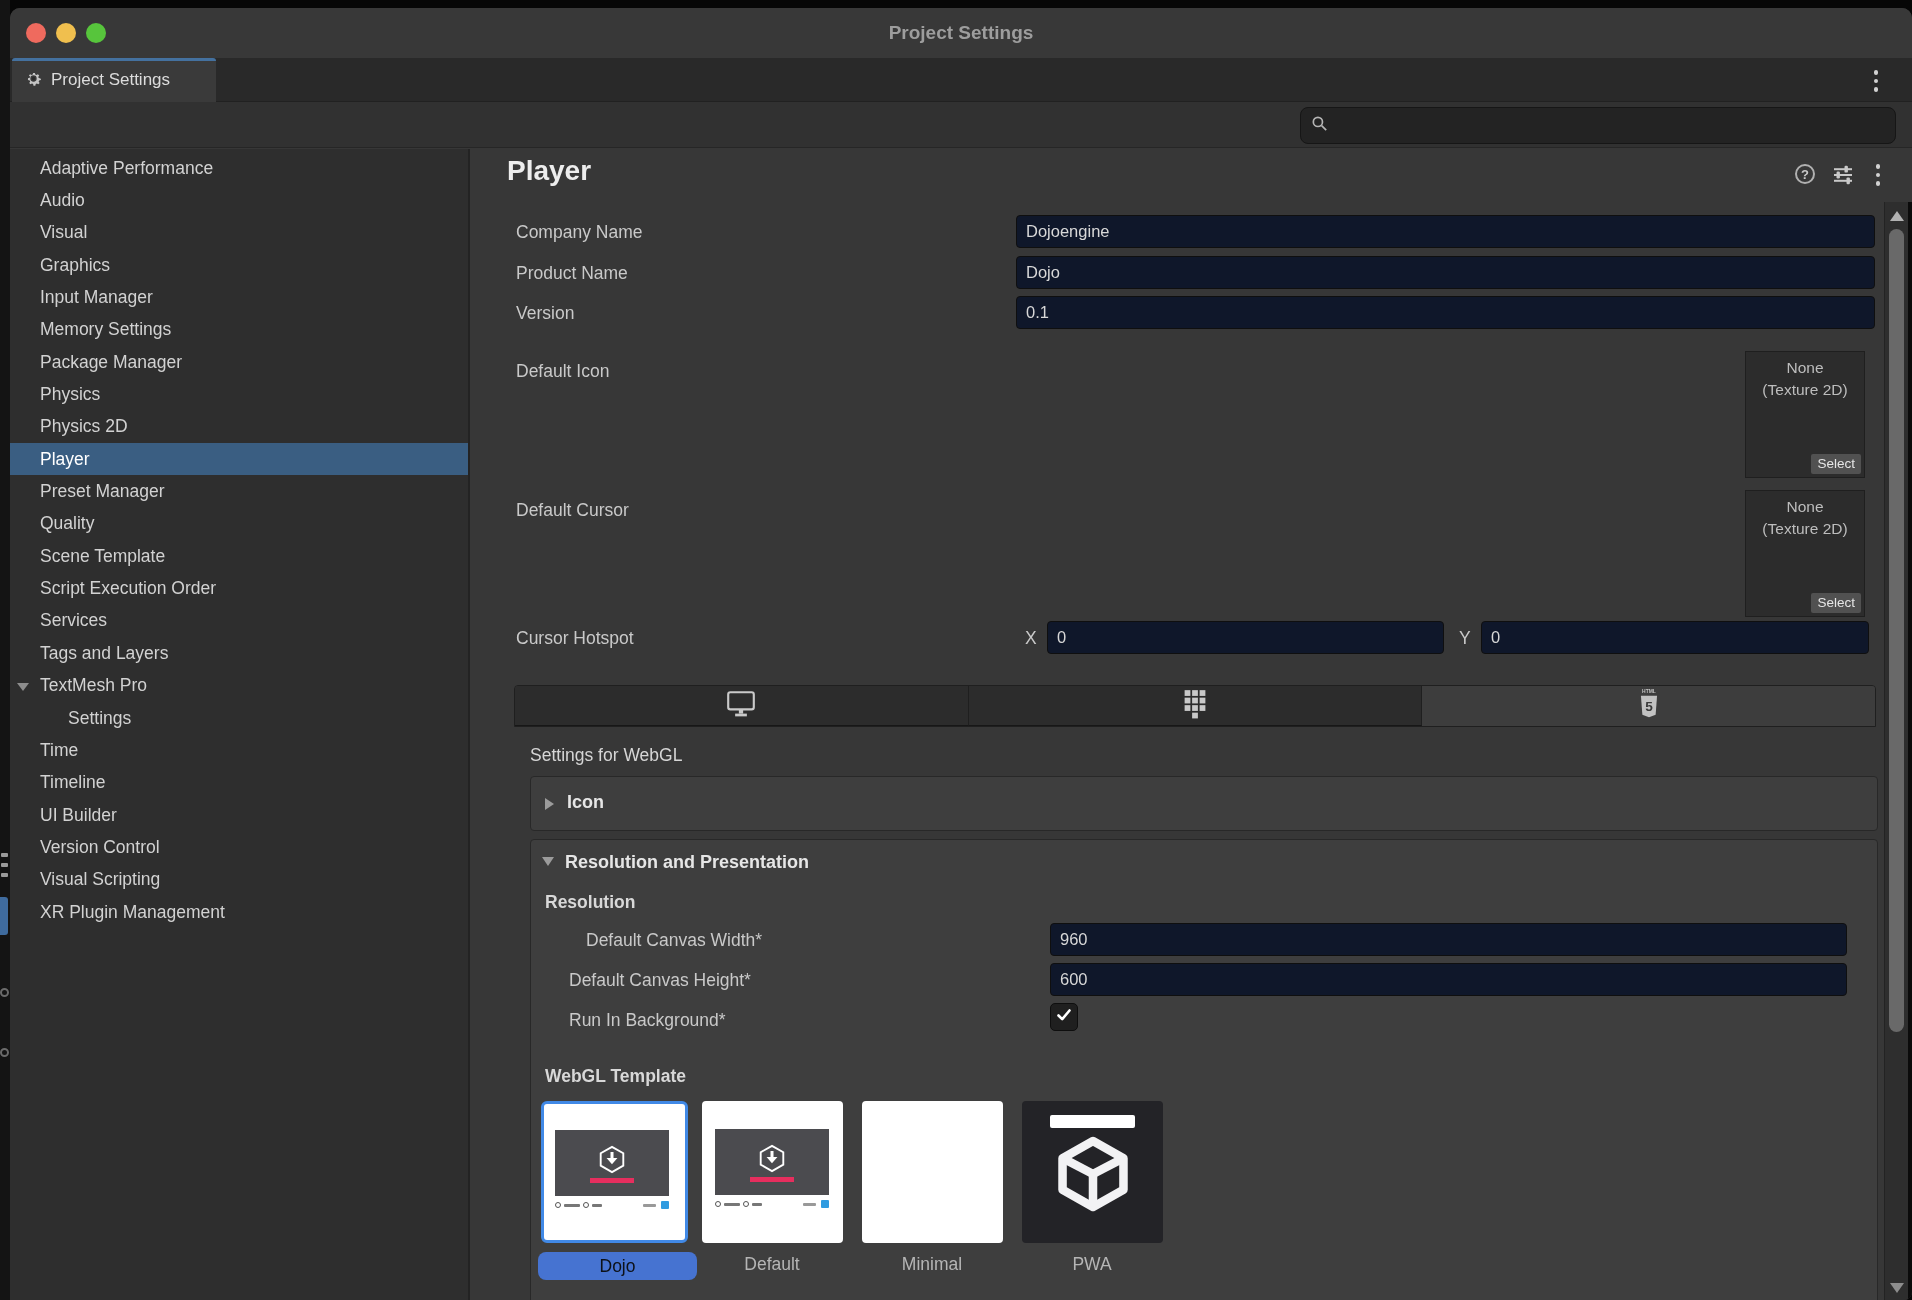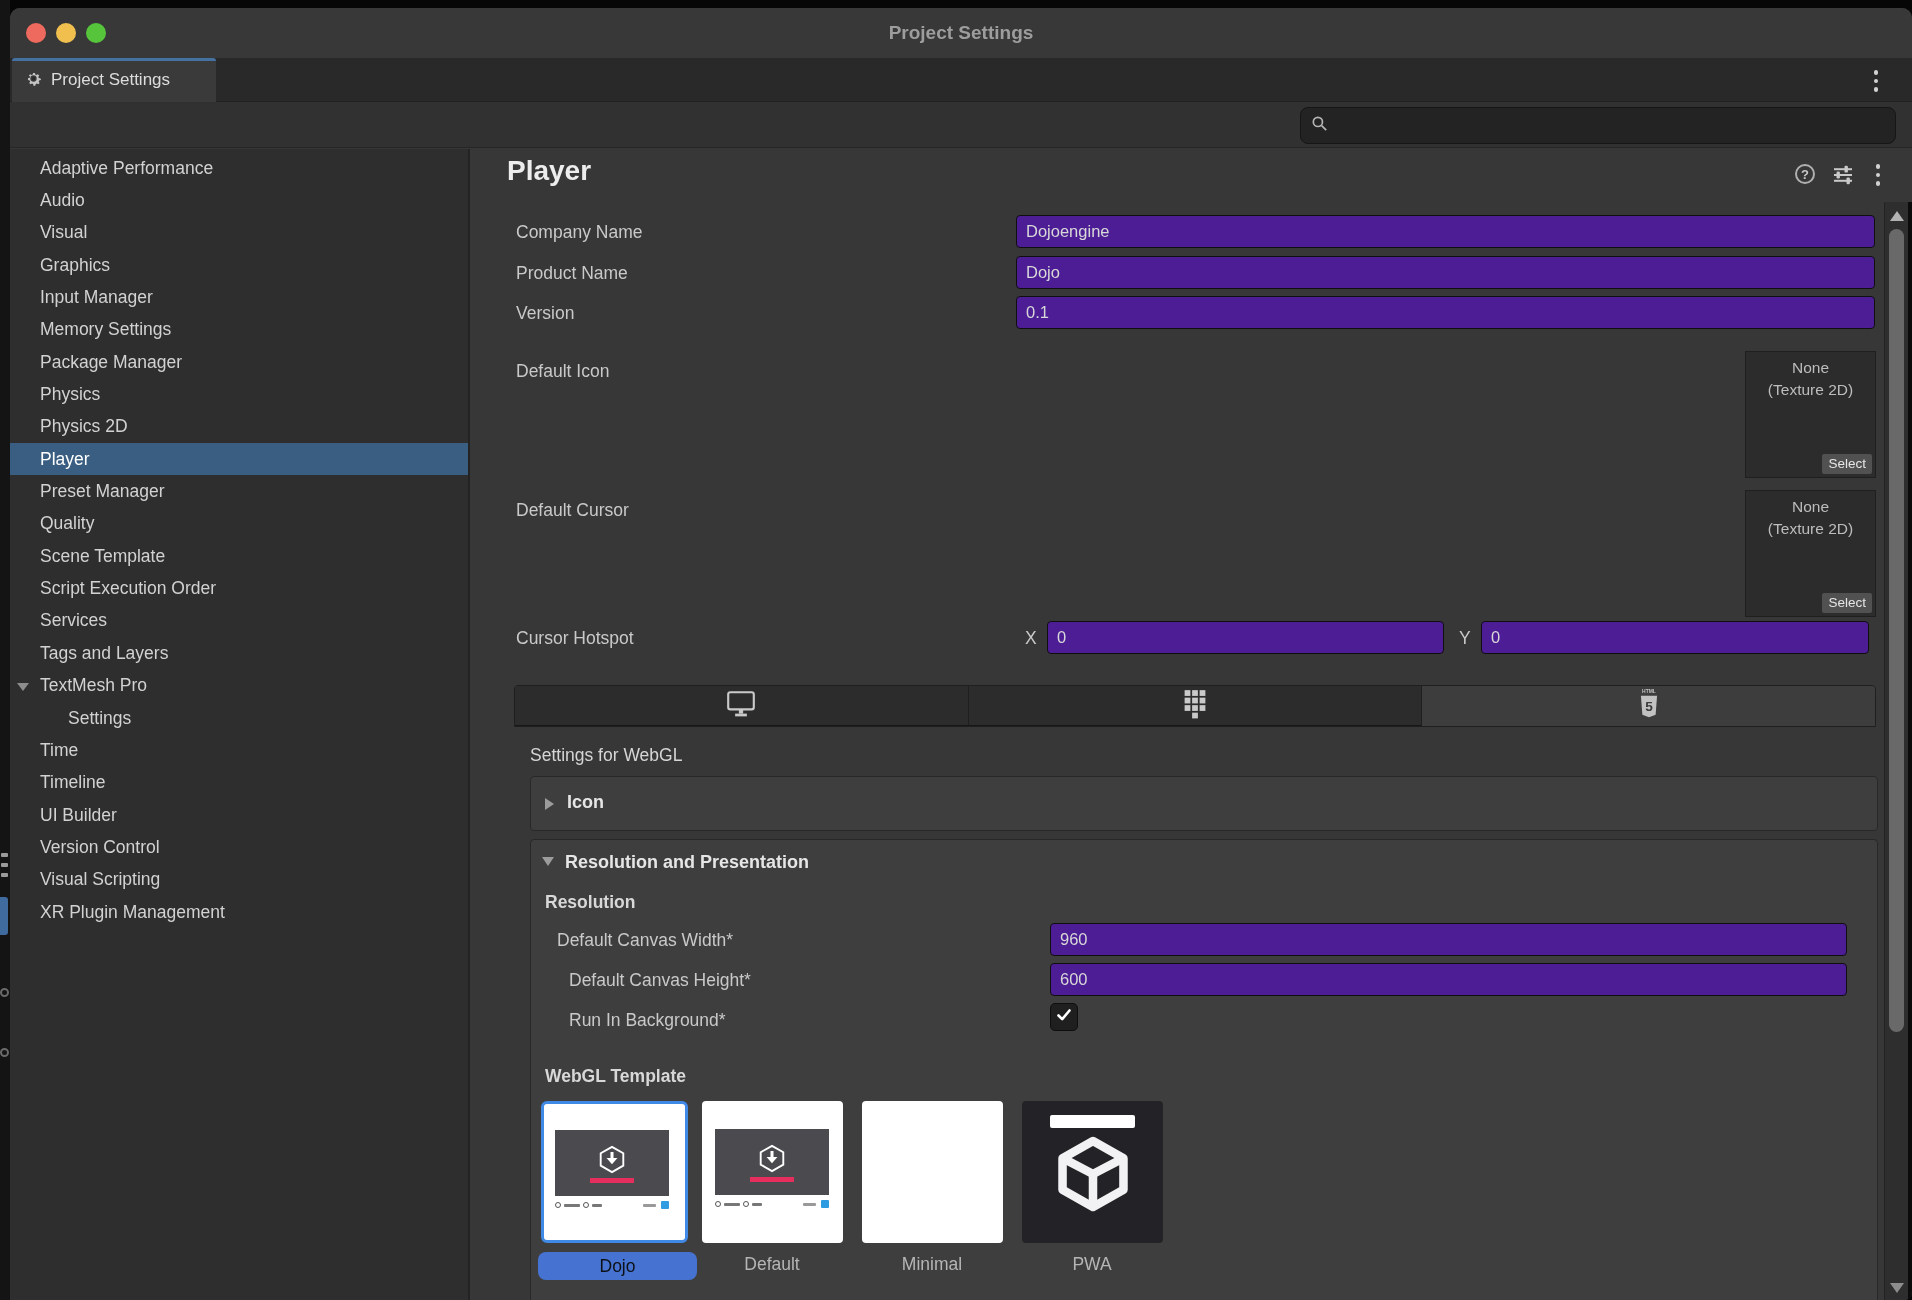--- a/index.html
+++ b/index.html
@@ -41,23 +41,23 @@
   .side-item.child{padding-left:58px;}
   .side-item .tm-caret{position:absolute;left:7px;top:13px;width:0;height:0;border-left:6px solid transparent;border-right:6px solid transparent;border-top:8px solid #8d8d8d;}
 
   .main{position:absolute;left:477px;top:0;right:28px;bottom:0;background:#373737;overflow:hidden;}
   .panel-title{position:absolute;left:20px;top:6px;color:#ededed;font-size:28px;font-weight:bold;}
   .help-icon{position:absolute;left:1308px;top:15px;width:20px;height:20px;border:2px solid #b0b0b0;border-radius:50%;color:#c9c9c9;font-size:13px;font-weight:bold;display:flex;align-items:center;justify-content:center;cursor:pointer;}
   .preset-icon{position:absolute;left:1345px;top:16px;cursor:pointer;}
   .main-kebab{position:absolute;left:1384px;top:13px;width:14px;height:26px;}
 
   .lbl{position:absolute;color:#c9c9c9;font-size:17.5px;height:24px;line-height:24px;white-space:nowrap;}
-  .tinput{position:absolute;height:33px;background:#4c1d95;border:1px solid #0f0f0f;border-radius:4px;color:#d8d8d8;font-size:16.5px;padding:0 9px;outline:none;}
-
-  .tex-well{position:absolute;left:1258px;width:131px;height:127px;background:#2c2c2c;border:1px solid #1f1f1f;}
+  .tinput{position:absolute;height:33px;background:#0f172a;border:1px solid #0f0f0f;border-radius:4px;color:#d8d8d8;font-size:16.5px;padding:0 9px;outline:none;}
+
+  .tex-well{position:absolute;left:1258px;width:120px;height:127px;background:#2c2c2c;border:1px solid #1f1f1f;}
   .tex-well .none1{position:absolute;top:7px;left:0;right:0;text-align:center;color:#bdbdbd;font-size:15.5px;}
   .tex-well .none2{position:absolute;top:29px;left:0;right:0;text-align:center;color:#bdbdbd;font-size:15.5px;}
   .select-btn{position:absolute;right:3px;bottom:3px;height:20px;padding:0 6px;background:#515151;color:#e6e6e6;font-size:13.5px;line-height:20px;border-radius:2px;cursor:pointer;}
 
   .ptabs{position:absolute;left:27px;top:536px;width:1362px;height:42px;display:flex;border:1px solid #1f1f1f;border-radius:4px 4px 0 0;overflow:hidden;}
   .ptab{flex:1;display:flex;align-items:center;justify-content:center;background:#2c2c2c;border-right:1px solid #1f1f1f;border-bottom:1px solid #171717;cursor:pointer;}
   .ptab:last-child{border-right:none;}
   .ptab.active{background:#3d3d3d;border-bottom:none;}
 
   .settings-for{position:absolute;left:43px;top:596px;color:#d6d6d6;font-size:17.5px;}
@@ -317,21 +317,21 @@
           <span class="caret-right" style="left:14px;top:21px;"></span>
           <span class="sec-title" style="left:36px;top:15px;">Icon</span>
         </div>
 
         <div class="sec-box res-box">
           <span class="caret-down" style="left:11px;top:17px;"></span>
           <span class="sec-title" style="left:34px;top:12px;">Resolution and Presentation</span>
 
           <span class="sub-head" style="left:14px;top:52px;">Resolution</span>
 
-          <div class="lbl" style="left:26px;top:88px;">Default Canvas Width*</div>
+          <div class="lbl" style="left:55px;top:88px;">Default Canvas Width*</div>
           <input class="tinput" style="left: 519px; top: 83px; width: 797px;" value="960">
 
           <div class="lbl" style="left:38px;top:128px;text-align:center;">Default Canvas Height*</div>
           <input class="tinput" style="left: 519px; top: 123px; width: 797px;" value="600">
 
           <div class="lbl" style="left:38px;top:168px;">Run In Background*</div>
           <div class="checkbox" role="checkbox" aria-checked="true">
             <span>
               <svg width="16" height="14" viewBox="0 0 16 14">
                   <polyline points="2.5,7.5 6.2,11.2 13.5,2.5" fill="none" stroke="#fff" stroke-width="2.6" stroke-linecap="round" stroke-linejoin="round"></polyline>

